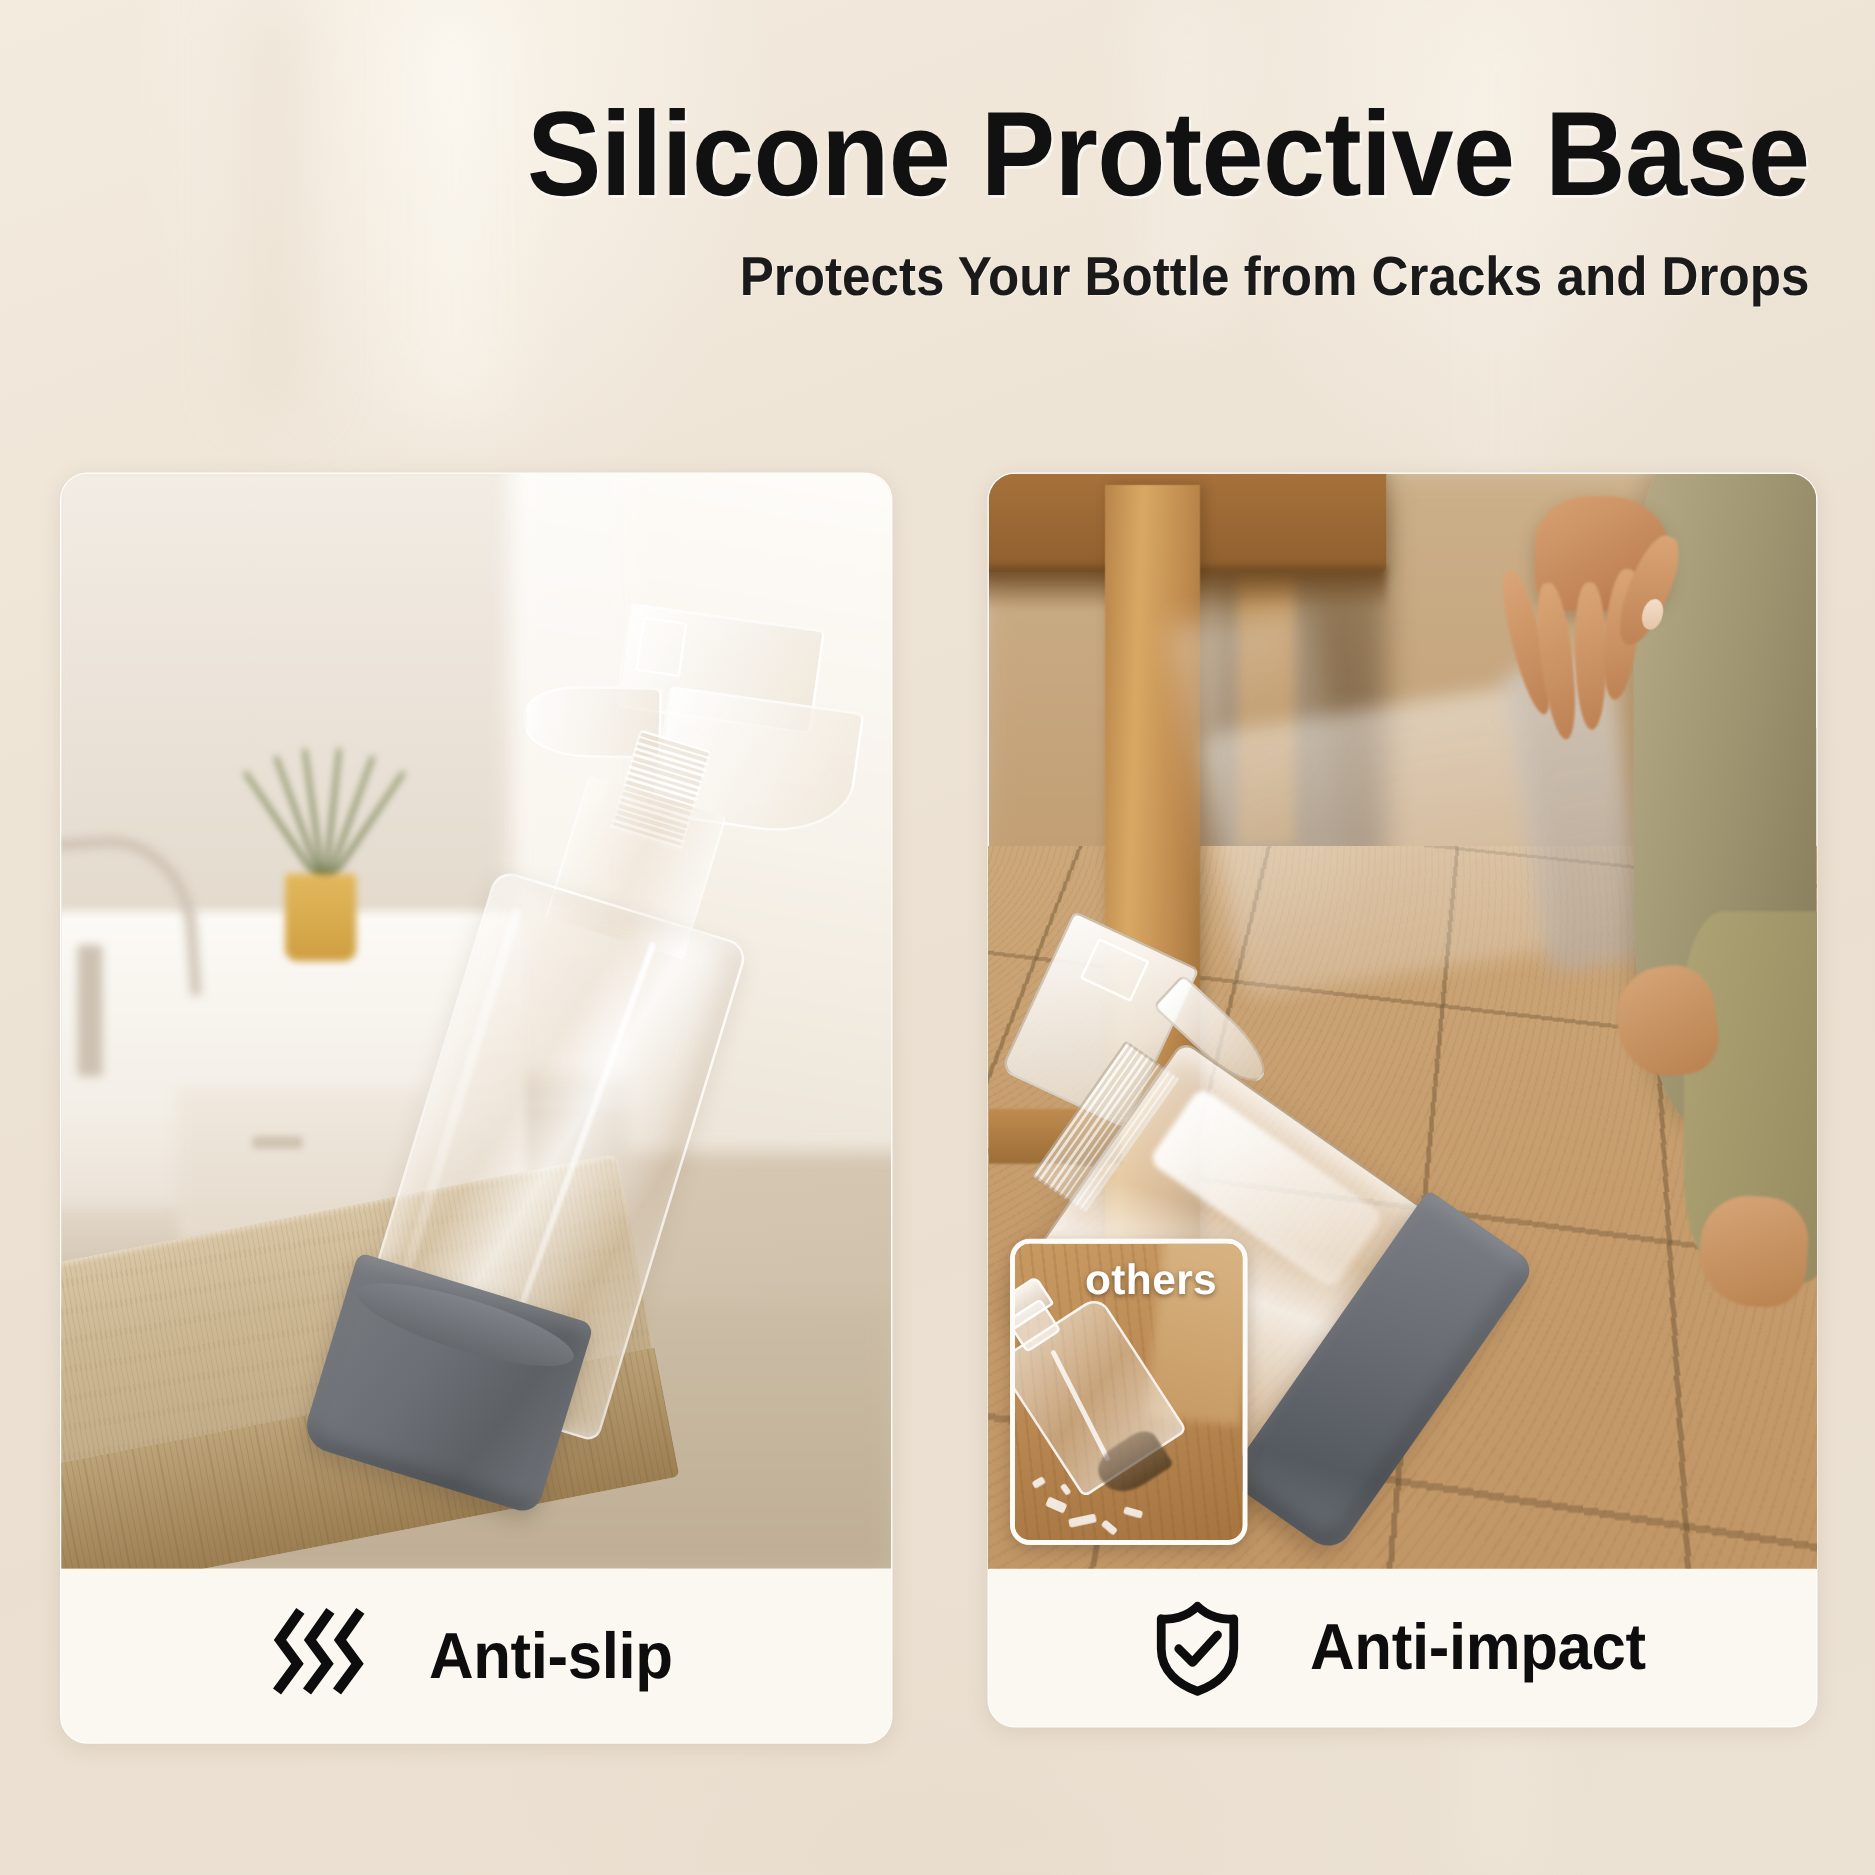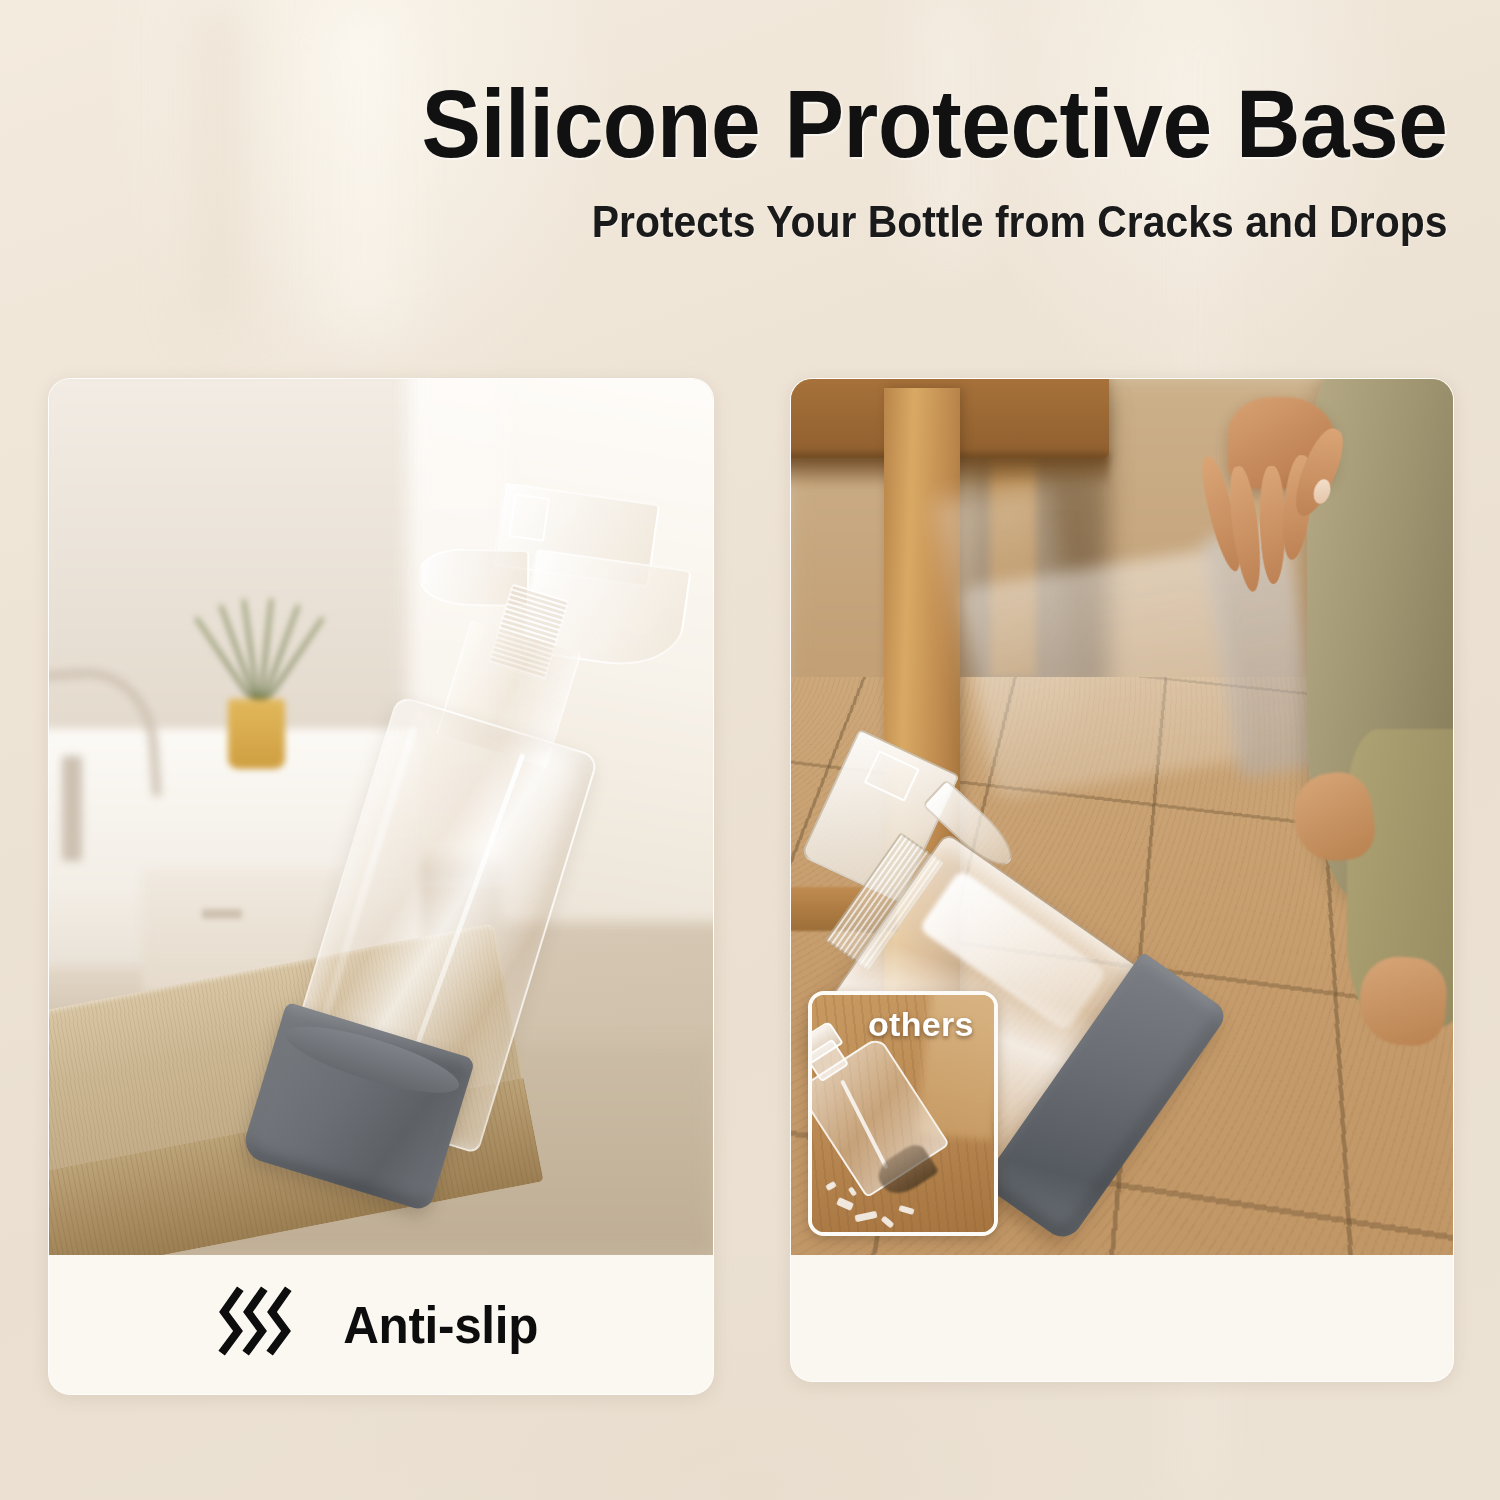--- a/index.html
+++ b/index.html
@@ -412,15 +412,24 @@
           <div class="shard s2"></div>
           <div class="shard s3"></div>
           <div class="shard s4"></div>
           <div class="shard s5"></div>
           <div class="shard s6"></div>
           <div class="inset-label">others</div>
         </div>
       </div>
     </div>
 
+    <div class="labelbar">
+      <div class="lb-inner">
+        <svg class="lb-icon" viewBox="0 0 74 78">
+          <path d="M37 6 C28 15 16 17 8 16 L8 40 C8 58 22 69 37 74 C52 69 66 58 66 40 L66 16 C58 17 46 15 37 6 Z" fill="none" stroke="#0d0d0d" stroke-width="7" stroke-linejoin="round"></path>
+          <polyline points="22,40 33,51 53,29" fill="none" stroke="#0d0d0d" stroke-width="7" stroke-linecap="round" stroke-linejoin="round"></polyline>
+        </svg>
+        <span class="lb-text">Anti-impact</span>
+      </div>
+    </div>
   </div>
 
 </div>
 
 </body></html>

